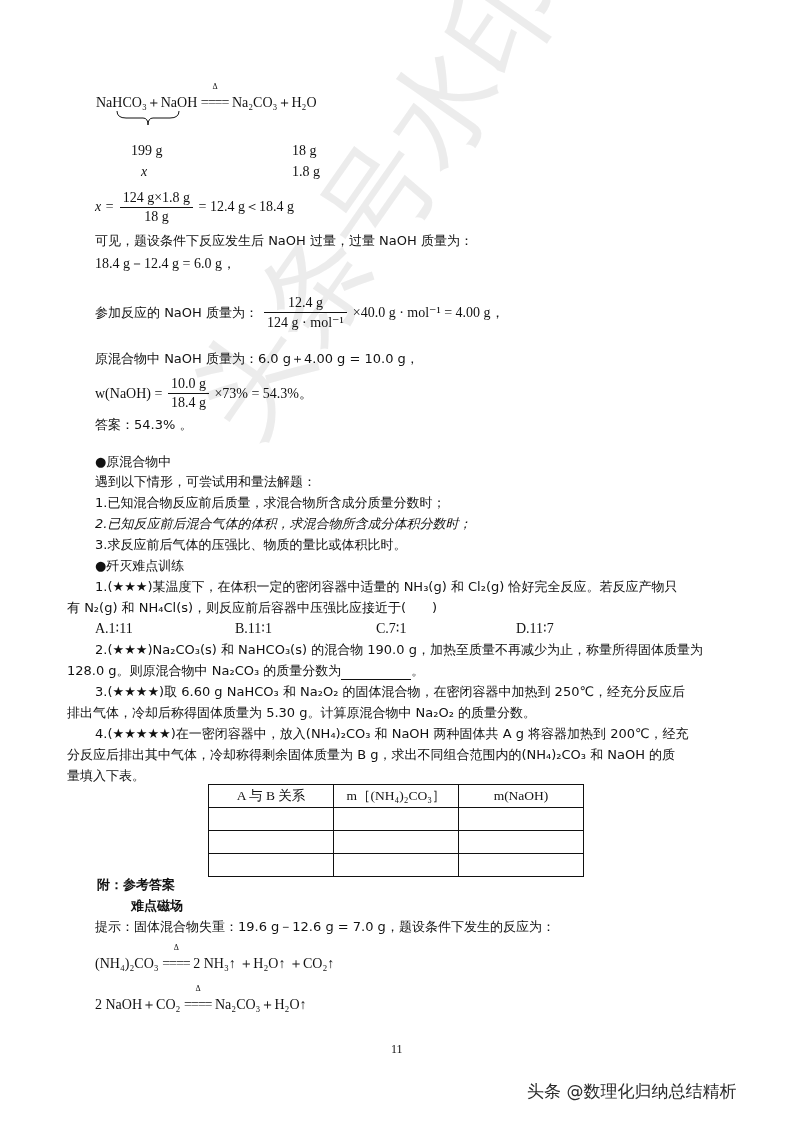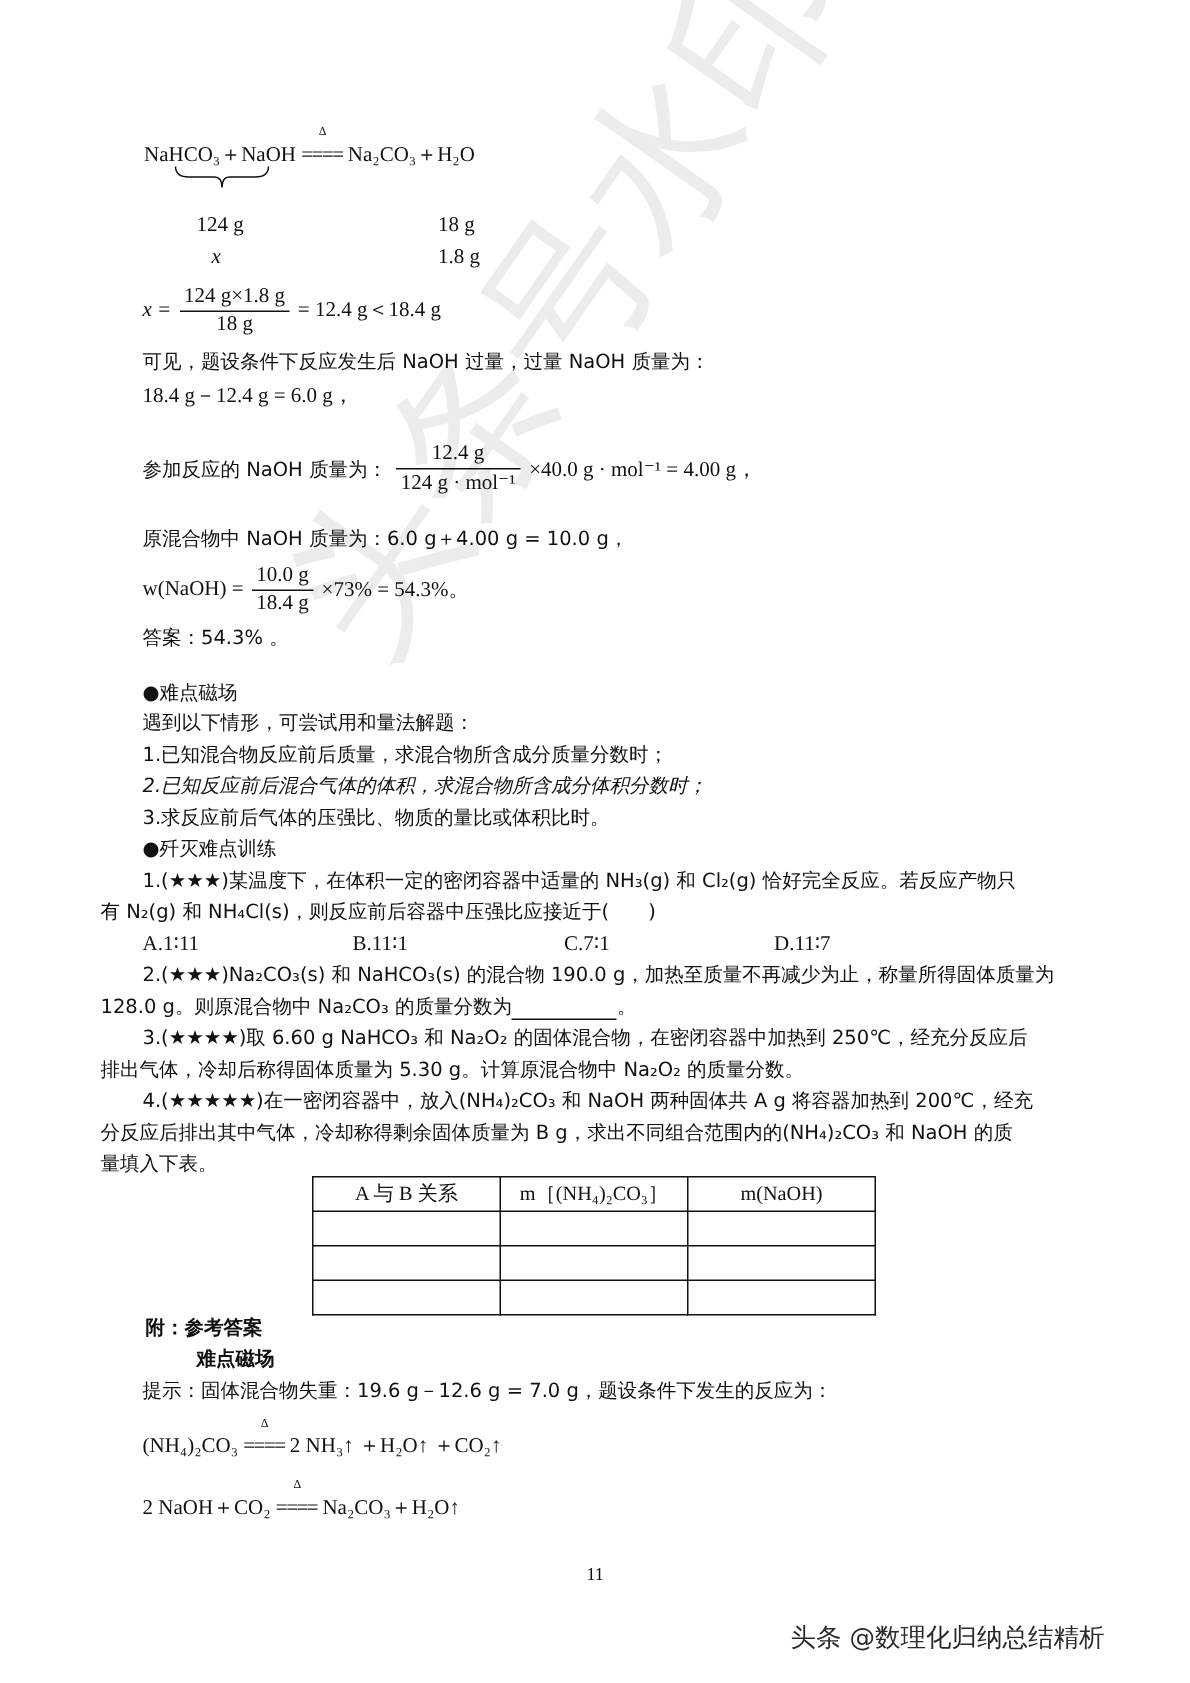--- a/index.html
+++ b/index.html
@@ -35,21 +35,21 @@
   <span>NaHCO₃＋NaOH</span>
   <span class="eqarrow">
     <span class="delta">Δ</span>
     <span>====</span>
   </span>
   <span>Na₂CO₃＋H₂O</span>
 </div>
 <svg class="brace" viewBox="0 0 64 16">
   <path d="M1 1 Q1 8 10 8 L27 8 Q32 8 32 15 Q32 8 37 8 L54 8 Q63 8 63 1" fill="none" stroke="#111" stroke-width="1"></path>
 </svg>
-<div class="abs lat" style="left:131px; top:143px;">124 g</div>
+<div class="abs lat" style="left:131px; top:143px;">199 g</div>
 <div class="abs lat" style="left:292px; top:143px;">18 g</div>
 <div class="abs lat" style="left:141px; top:164px; font-style:italic;">x</div>
 <div class="abs lat" style="left:292px; top:164px;">1.8 g</div>
 
 <div class="abs lat" style="left:95px; top:190px;">
   <i>x =</i>
   <span class="frac">
     <span class="num">124 g×1.8 g</span>
     <span class="den">18 g</span>
   </span>
@@ -74,21 +74,21 @@
   <span style="vertical-align:middle">w(NaOH) =</span>
   <span class="frac">
     <span class="num">10.0 g</span>
     <span class="den">18.4 g</span>
   </span>
   <span style="vertical-align:middle">×73% = 54.3%。</span>
 </div>
 
 <div class="abs cn" style="left:95px; top:416px;">答案：54.3% 。</div>
 
-<div class="abs cn" style="left:95px; top:453px;">●难点磁场</div>
+<div class="abs cn" style="left:95px; top:453px;">●原混合物中</div>
 <div class="abs cn" style="left:95px; top:473px;">遇到以下情形，可尝试用和量法解题：</div>
 <div class="abs cn" style="left:95px; top:494px;">1.已知混合物反应前后质量，求混合物所含成分质量分数时；</div>
 <div class="abs cn" style="left:95px; top:515px;font-style:italic;">2.已知反应前后混合气体的体积，求混合物所含成分体积分数时；</div>
 <div class="abs cn" style="left:95px; top:536px;">3.求反应前后气体的压强比、物质的量比或体积比时。</div>
 <div class="abs cn" style="left:95px; top:557px;">●歼灭难点训练</div>
 
 <div class="abs cn" style="left:95px; top:578px;">1.(★★★)某温度下，在体积一定的密闭容器中适量的 NH₃(g) 和 Cl₂(g) 恰好完全反应。若反应产物只</div>
 <div class="abs cn" style="left:67px; top:599px;">有 N₂(g) 和 NH₄Cl(s)，则反应前后容器中压强比应接近于(　　)</div>
 <div class="abs lat" style="left:95px; top:620px;">A.1∶11</div>
 <div class="abs lat" style="left:235px; top:620px;">B.11∶1</div>

